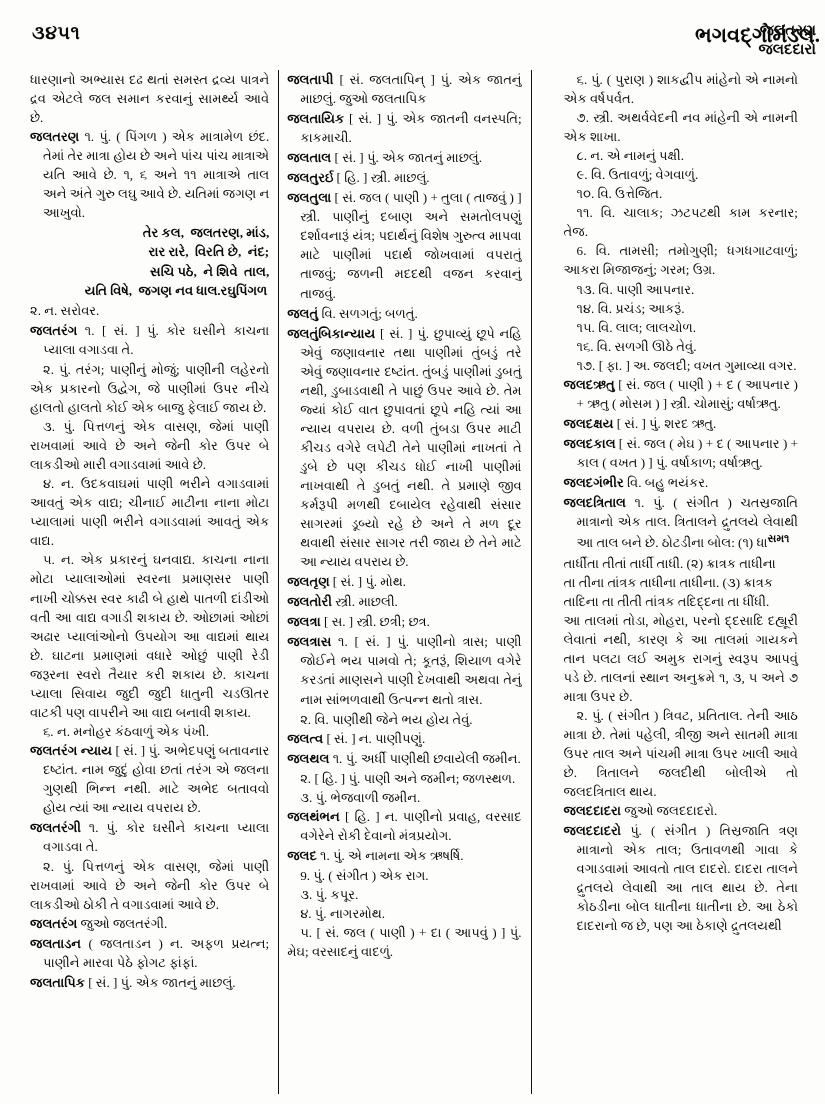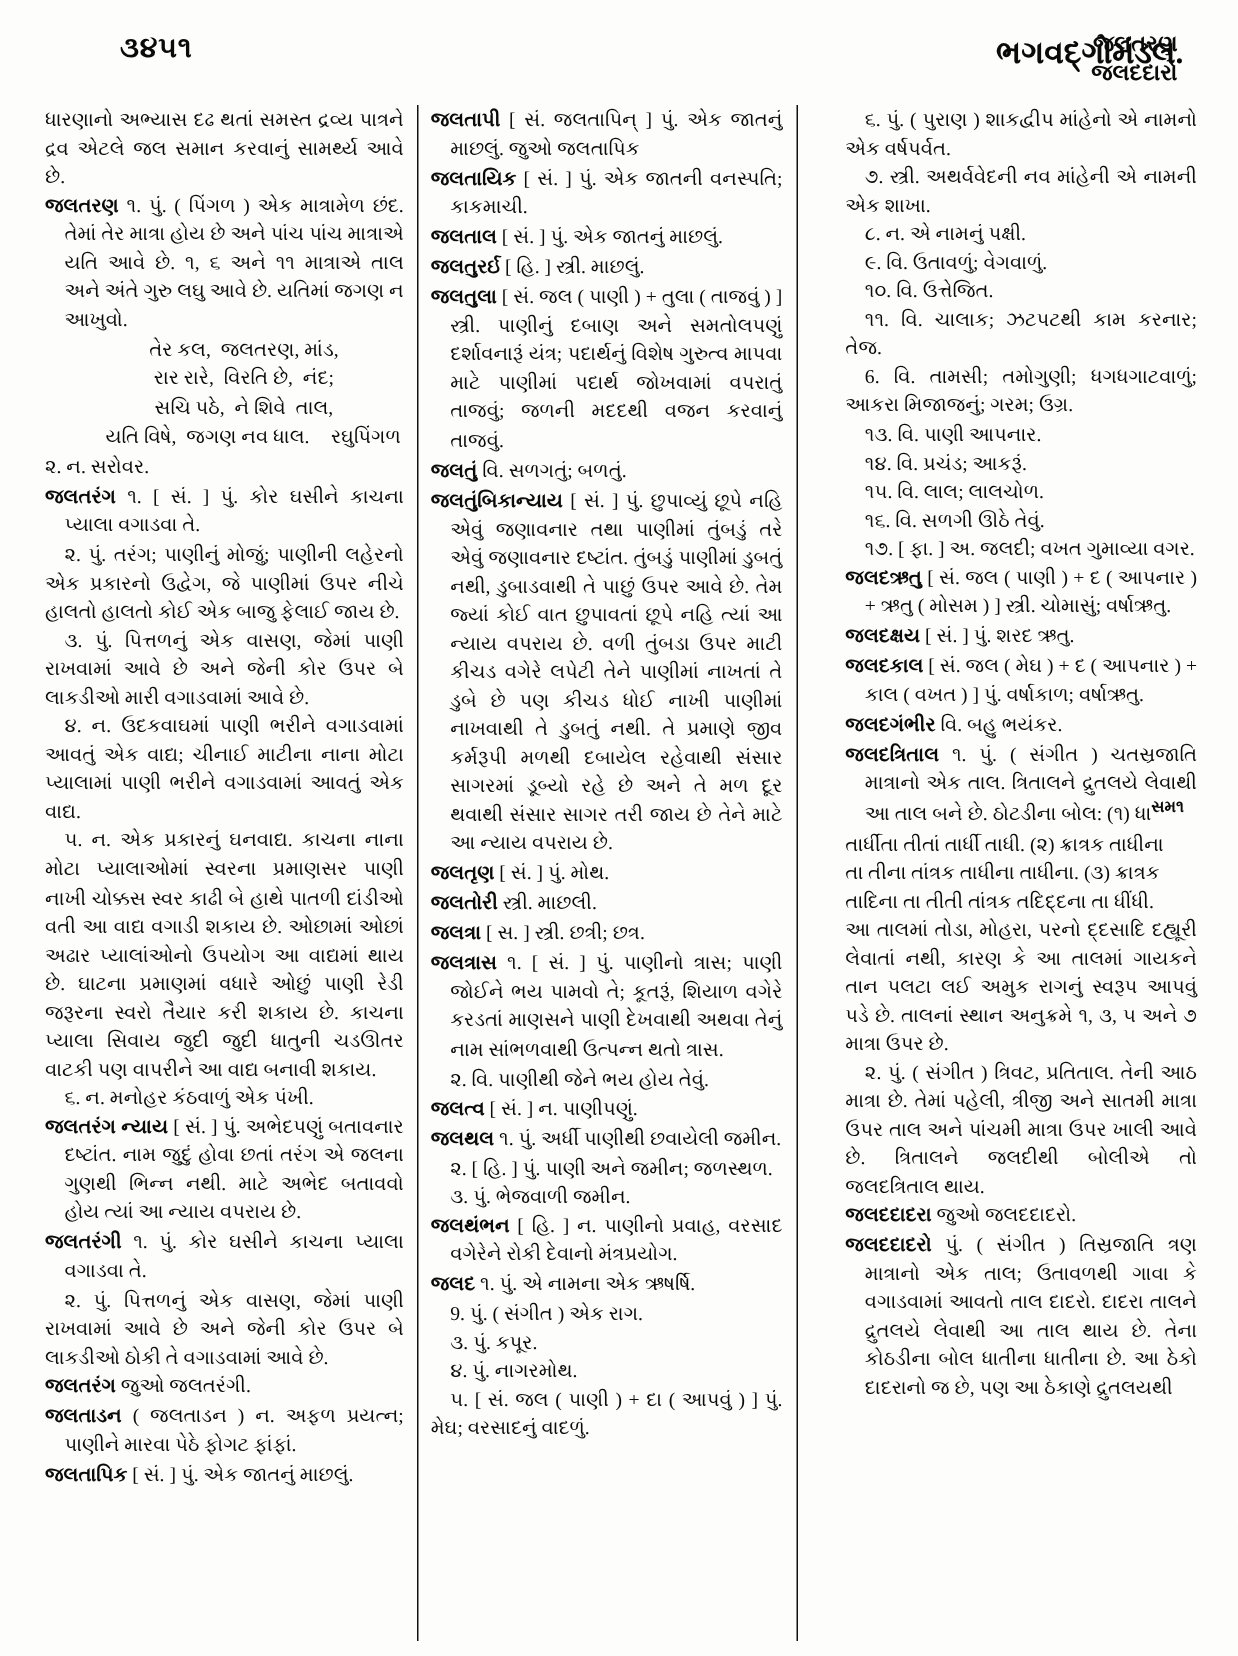--- a/index.html
+++ b/index.html
@@ -18,23 +18,22 @@
     height: 1104px;
     background: #fdfdfb;
     overflow: hidden;
     box-sizing: border-box;
   }
   
   .header {
     position: absolute;
     top: 22px;
     left: 26px;
-    right: 36px;
+    right: 5px;
     height: 46px;
-    margin-left: 48px;
   }
   .hdr-folio {
     position: absolute;
     left: 6px;
     top: 0;
     font-size: 19px;
     font-weight: bold;
     letter-spacing: 0.5px;
   }
   .hdr-title {
@@ -109,21 +108,22 @@
   .hw {
     font-weight: bold;
   }
   .bold { font-weight: bold; }
 
   
   .verse {
     margin: 1px 0 1px 0;
     padding-left: 26px;
     line-height: 1.46;
-    text-align: center;
+    text-align: right;
+    font-weight: bold;
   }
   .verse .vline { display: block; white-space: pre; }
   .verse .attrib {
     float: right;
     margin-right: 2px;
   }
   .clearfix::after { content: ""; display: block; clear: both; }
 </style>
 </head>
 <body>

